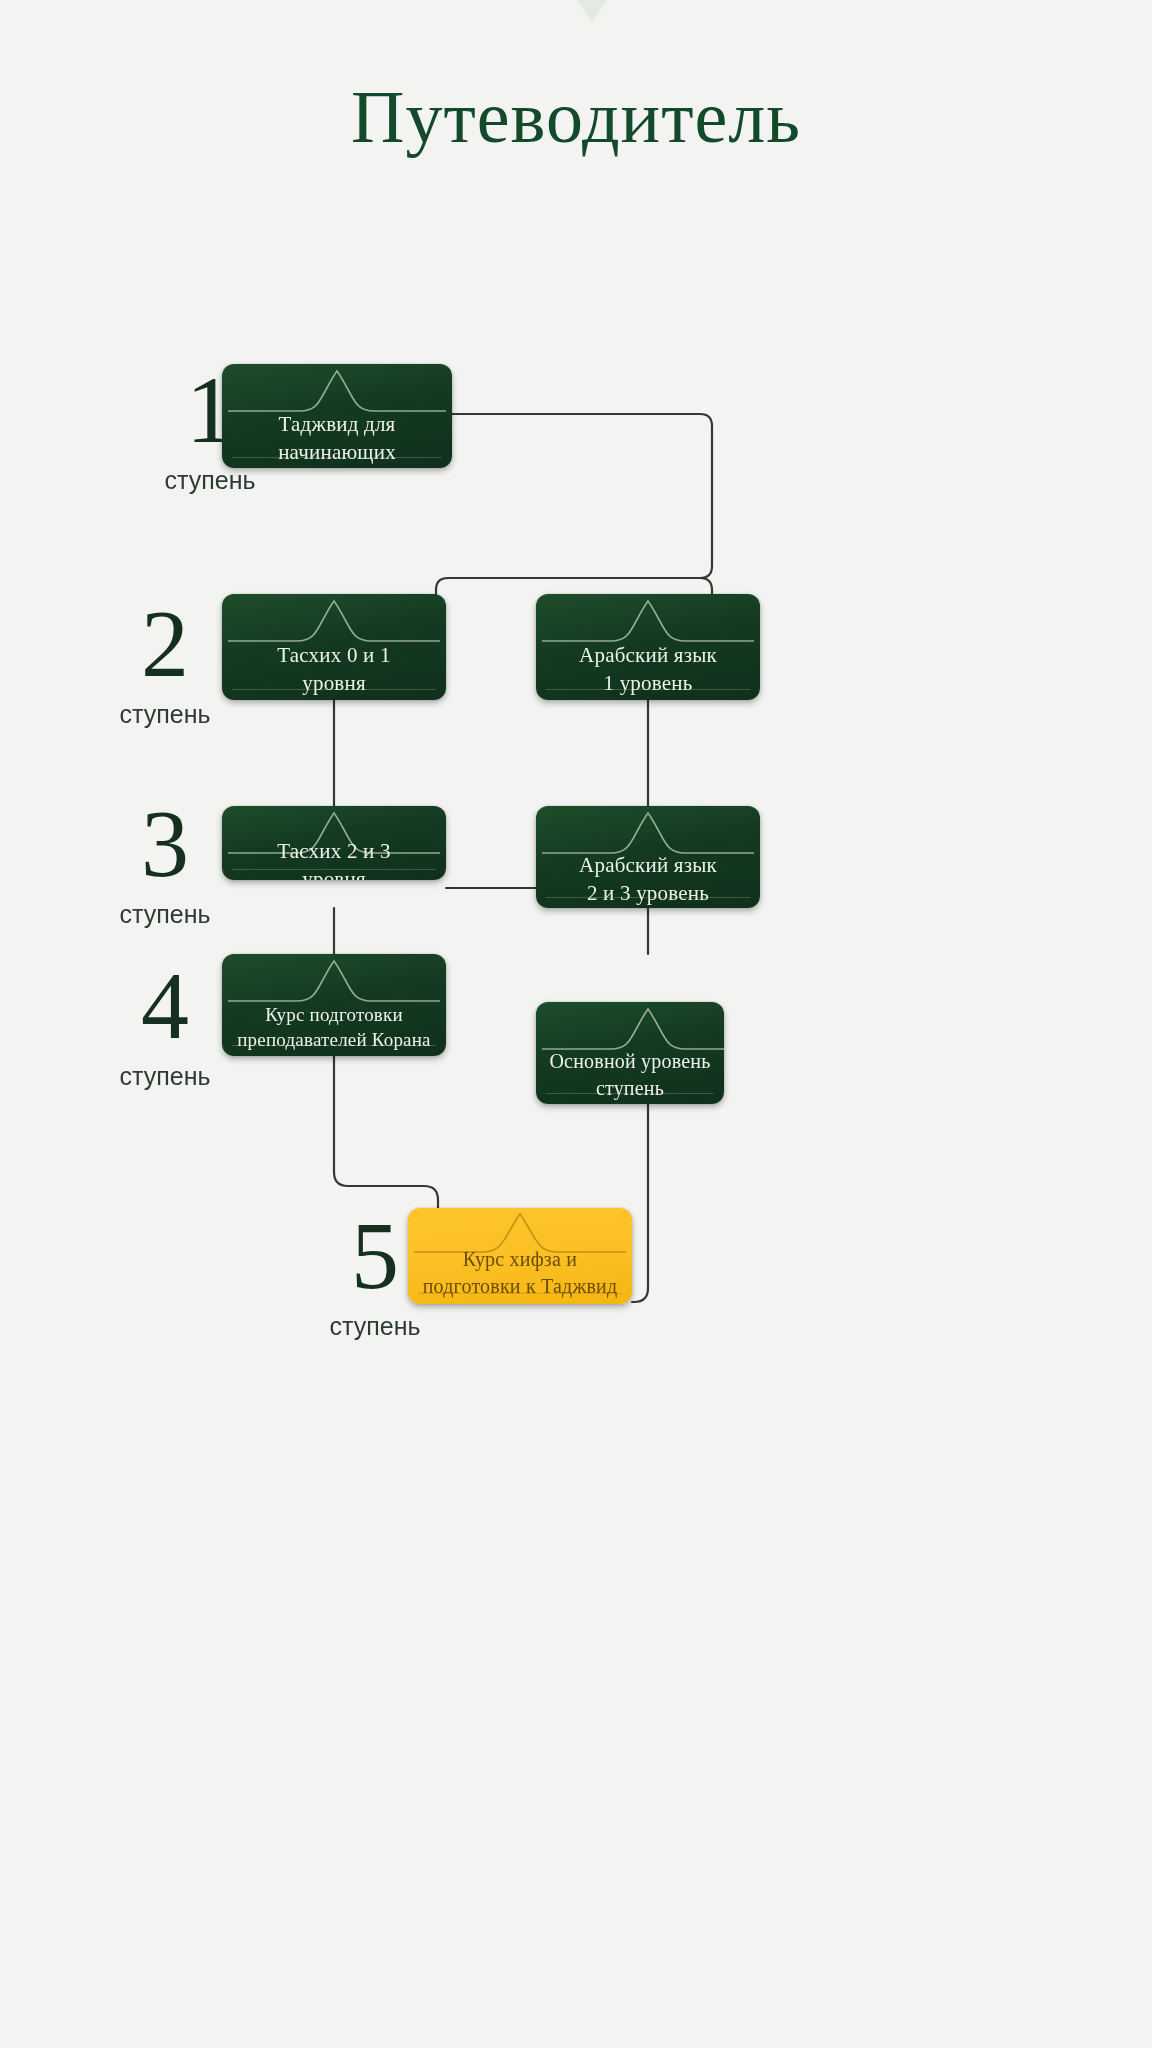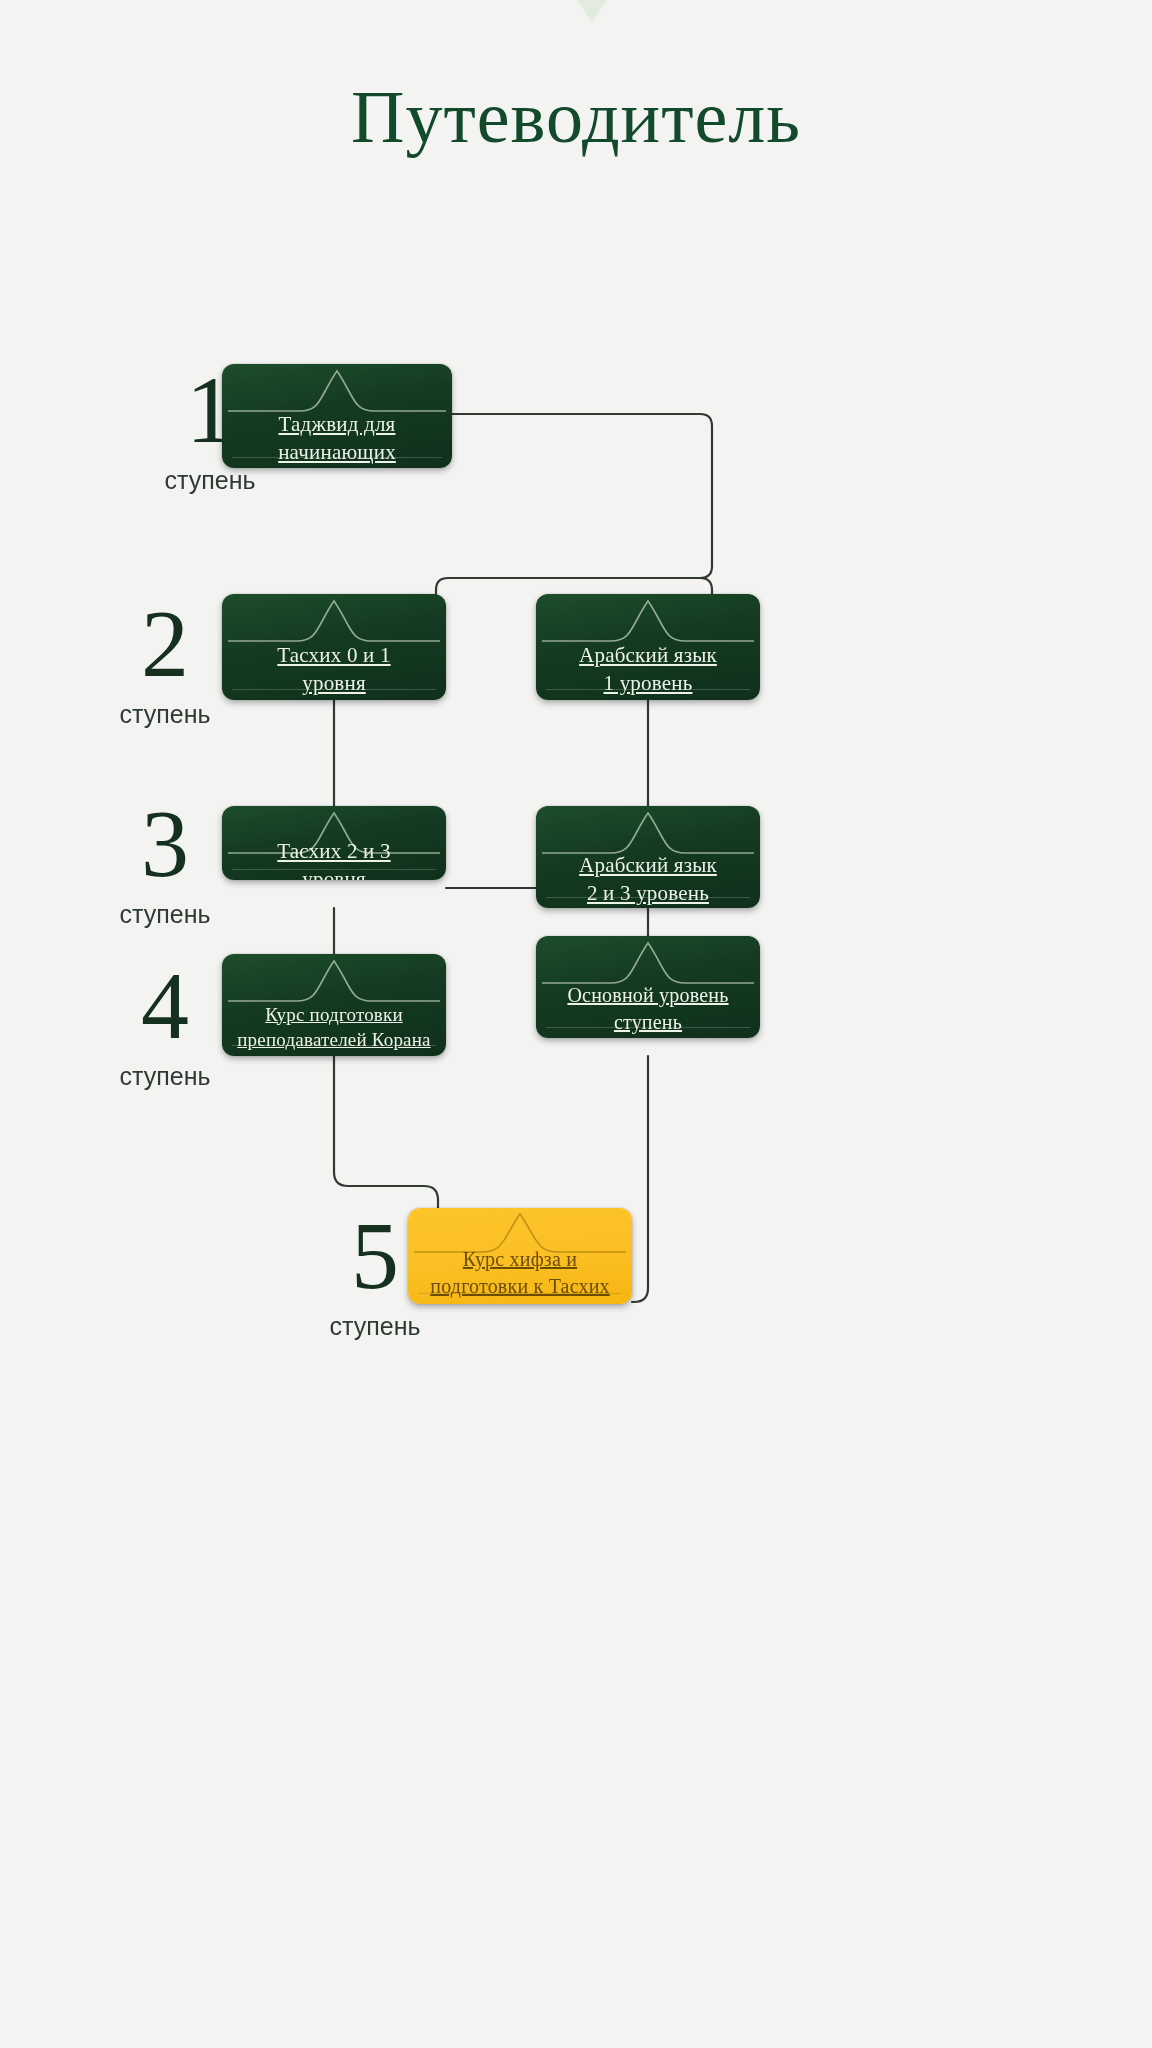--- a/index.html
+++ b/index.html
@@ -85,21 +85,20 @@
     left: 8px; right: 8px;
     top: 58px; bottom: 14px;
     display: flex;
     align-items: center;
     justify-content: center;
     text-align: center;
     font-family: "Liberation Serif", "DejaVu Serif", serif;
     font-size: 21px;
     line-height: 1.34;
     letter-spacing: .2px;
-    text-decoration: underline;
   }
   .node.green .label { color: #eef3e8; }
   .node.gold  .label { color: #6b4d05; }
   .node .bottomrule {
     position: absolute;
     left: 10px; right: 10px;
     bottom: 10px;
     height: 1px;
   }
   .node.green .bottomrule { background: rgba(220,235,210,.22); }
@@ -254,21 +253,21 @@
       </svg>
       <div class="label" style="font-size:19px;">
         <span>
           <span>Курс подготовки</span><br>
           <span>преподавателей Корана</span>
         </span>
       </div>
       <div class="bottomrule"></div>
     </div>
 
-    <div class="node green" style="left:536px; top:936px; width:224px; height:102px;">
+    <div class="node green" style="left:536px; top:1002px; width:188px; height:102px;">
       <svg class="arch" viewBox="0 0 224 58" preserveAspectRatio="none">
         <path d="M6 47 H 75 C 89 47 93 40 98 31 C 103 22 107 14 112 7 C 117 14 121 22 126 31 C 131 40 135 47 149 47 H 218" stroke="rgba(226,238,214,.62)" stroke-width="1.6" fill="none"></path>
       </svg>
       <div class="label" style="font-size:20px;">
         <span>
           <span>Основной уровень</span><br>
           <span>ступень</span>
         </span>
       </div>
       <div class="bottomrule"></div>
@@ -279,20 +278,20 @@
       <span class="word">ступень</span>
     </div>
 
     <div class="node gold" style="left:408px; top:1208px; width:224px; height:96px;">
       <svg class="arch" viewBox="0 0 224 58" preserveAspectRatio="none">
         <path d="M6 44 H 75 C 89 44 93 37 98 29 C 103 21 107 13 112 6 C 117 13 121 21 126 29 C 131 37 135 44 149 44 H 218" stroke="rgba(150,105,8,.55)" stroke-width="1.6" fill="none"></path>
       </svg>
       <div class="label" style="top:48px; font-size:20px;text-align:center;">
         <span>
           <span>Курс хифза и</span><br>
-          <span>подготовки к Тасхих</span>
+          <span>подготовки к Таджвид</span>
         </span>
       </div>
       <div class="bottomrule"></div>
     </div>
 
   </div>
 </div>
 
 </body></html>

